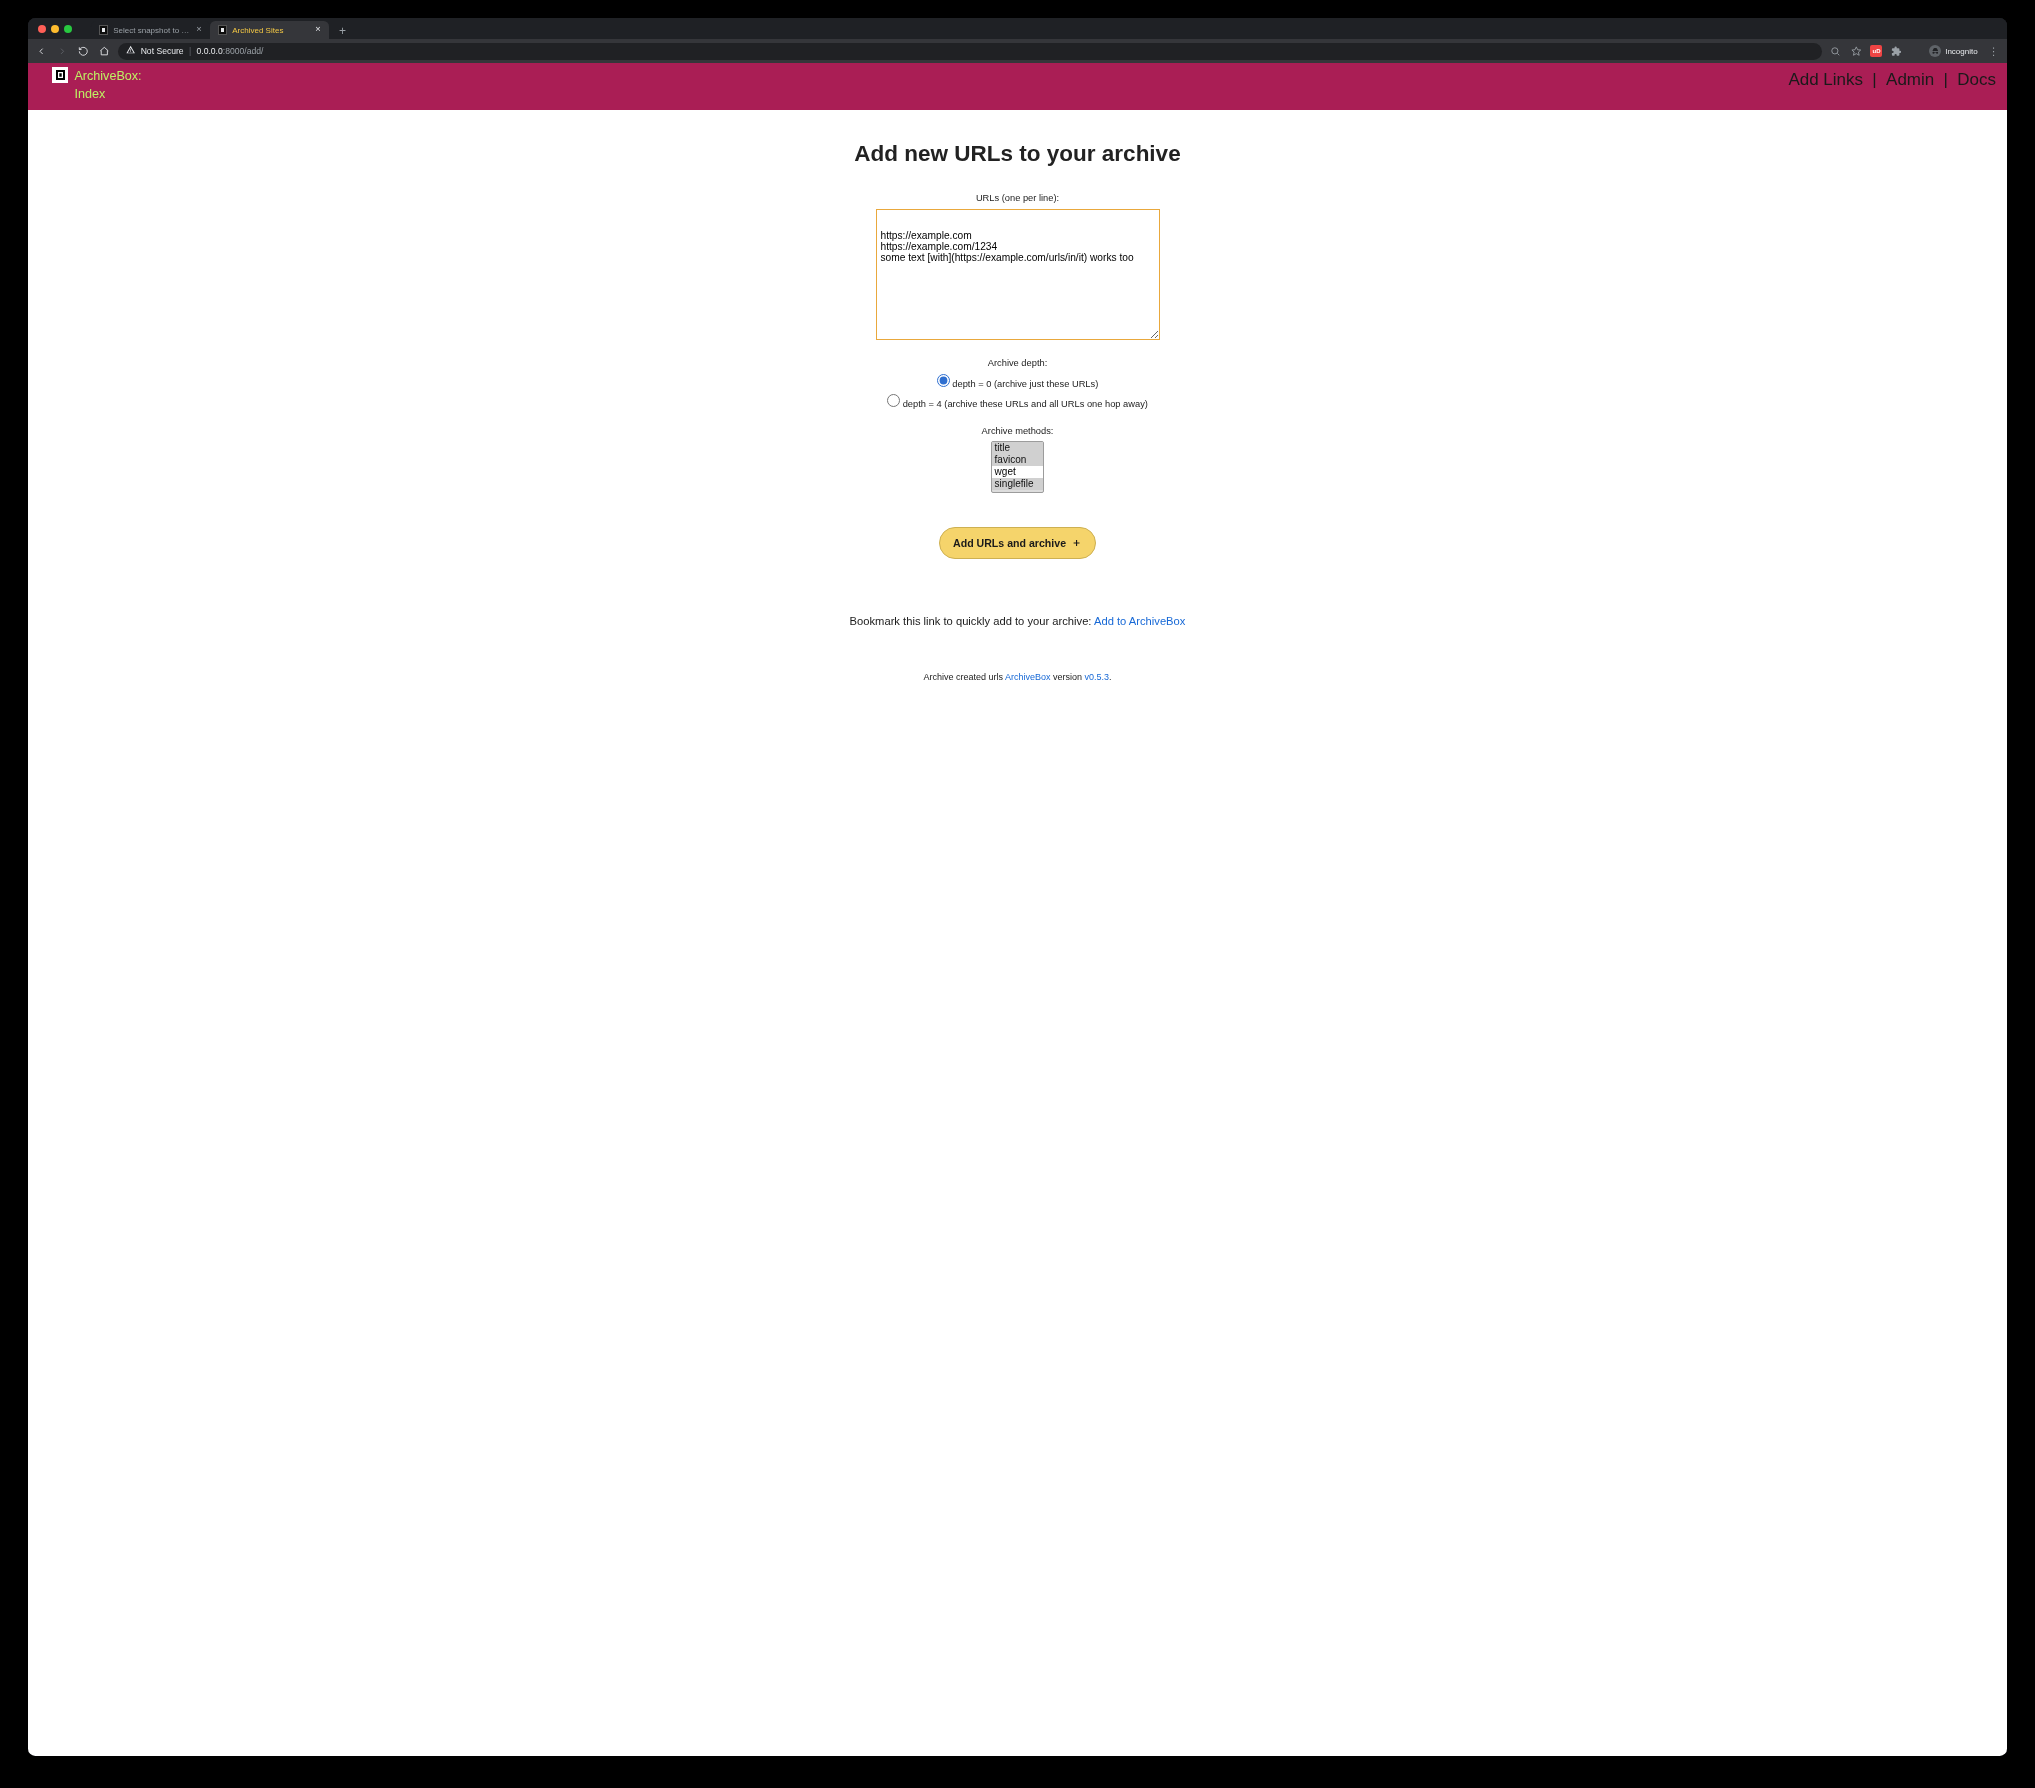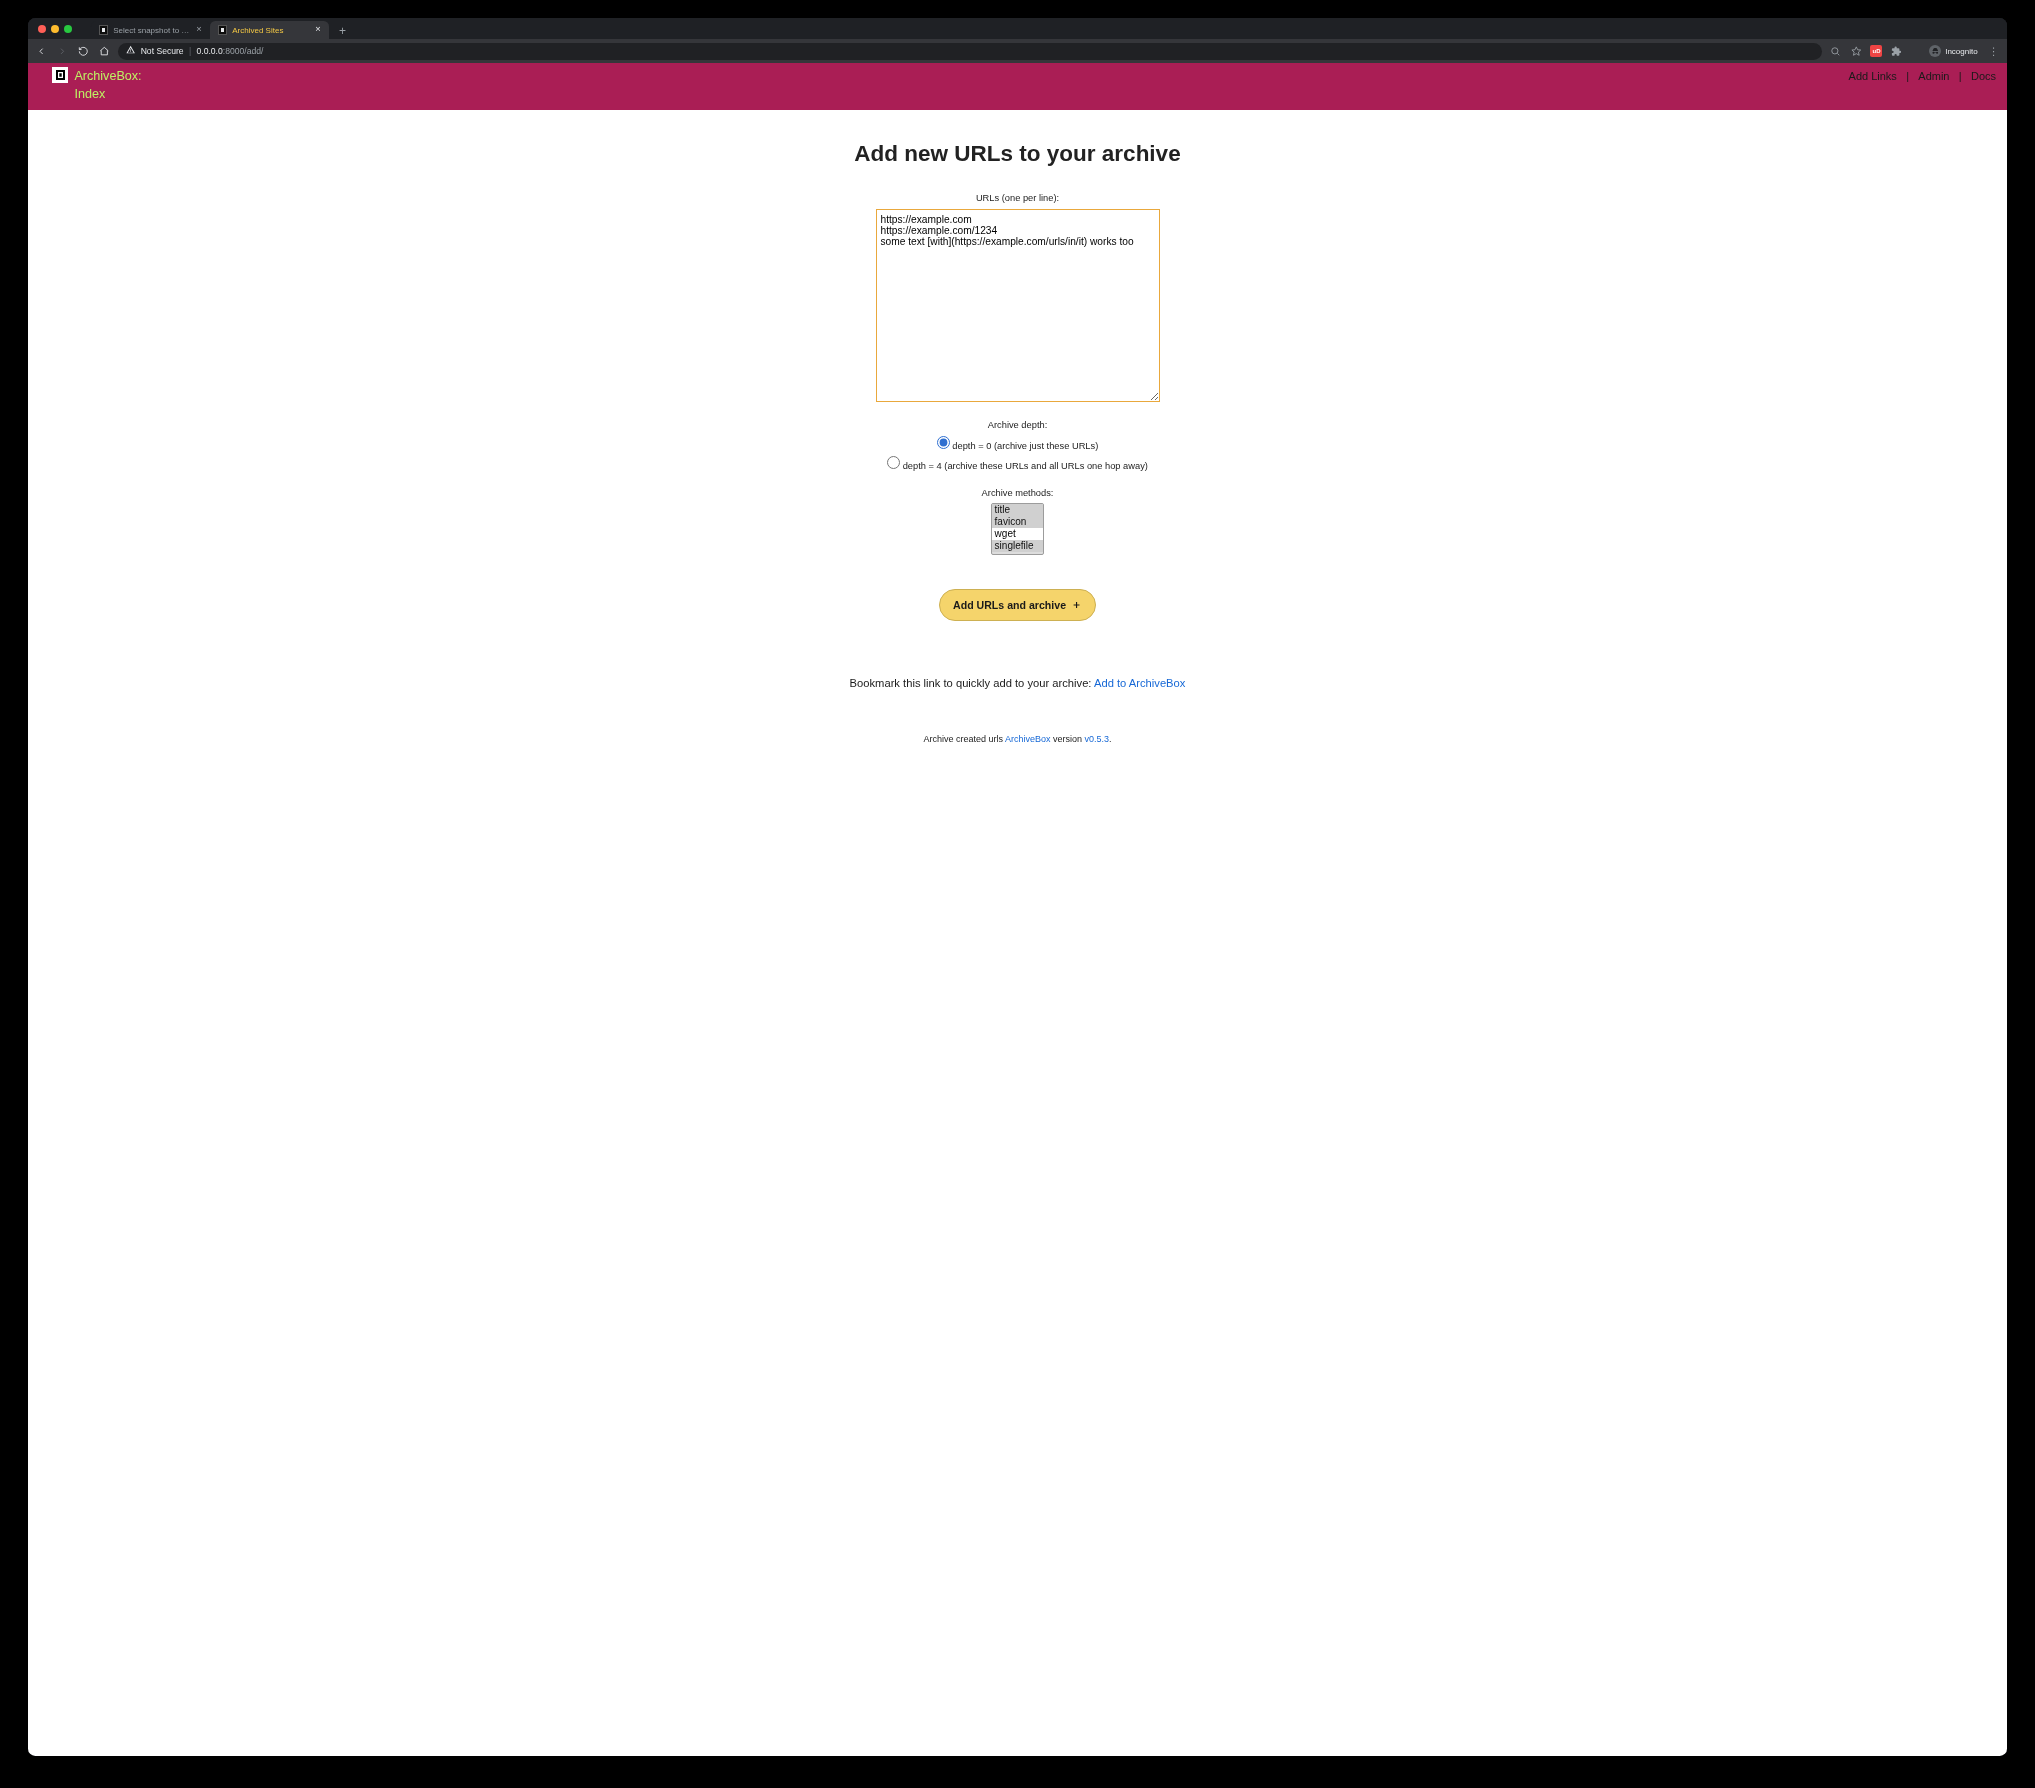--- a/index.html
+++ b/index.html
@@ -55,29 +55,29 @@
       background:#aa1e55; color:#1a1a1a; padding:4px 10.6px 6.6px 29px; position:relative;
       display:flex; align-items:flex-start; justify-content:space-between;
     }
     .appheader .logo {
       position:absolute; left:24px; top:4px; width:16px; height:16px; background:#fff;
       display:flex; align-items:center; justify-content:center;
     }
     .appheader .logo::after{ content:""; width:5.3px; height:5.3px; background:#000; border:2px solid #000; box-shadow:inset 0 0 0 1.3px #fff; }
     .brand { margin-left:17px; font-size:12.6px; color:#bef264; line-height:1.45; }
     .brand .l2 { }
-    .hnav { display:flex; align-items:center; gap:9.3px; font-size:11px; padding-top:2.6px; }
+    .hnav { display:flex; align-items:center; gap:9.3px; font-size:17px; padding-top:2.6px; }
     .hnav a { color:#1a1a1a; text-decoration:none; cursor:pointer; }
     .hnav .sep { color:#1a1a1a; }
     .page { max-width:423px; margin:0 auto; padding:30px 10.6px 13.2px; text-align:center; }
     h1 { font-size:22.5px; font-weight:700; line-height:1.2; margin-bottom:26.4px; }
     .lbl { font-size:9.3px; color:#222; margin-bottom:5.3px; margin-top:6.6px; }
     textarea.urls {
-      width:284px; height:193px; border:0.7px solid #e9a83c; outline:none; resize:both;
-      font-family:inherit; font-size:10.2px; padding:4px 4px; text-align:left; display:block; margin:0 auto;
+      width:284px; height:131px; border:0.7px solid #e9a83c; outline:none; resize:both;
+      font-family:inherit; font-size:10.2px; padding:20px 4px; text-align:left; display:block; margin:0 auto;
     }
     .depth { margin-top:18.5px; }
     .depth .opt { margin-top:5.3px; font-size:9.3px; text-align:center; }
     .depth input{ margin-right:2.6px; accent-color:#2f6fd0; }
     .meth-lbl { margin-top:17px; font-size:9.3px; }
     select.methods {
       margin:5.3px auto 0; display:block; width:53px; height:52px; overflow:hidden;
       font-family:inherit; font-size:10px; border:0.7px solid #9c9c9c; background:#ddd;
     }
     select.methods option { padding:0 2.6px; }

